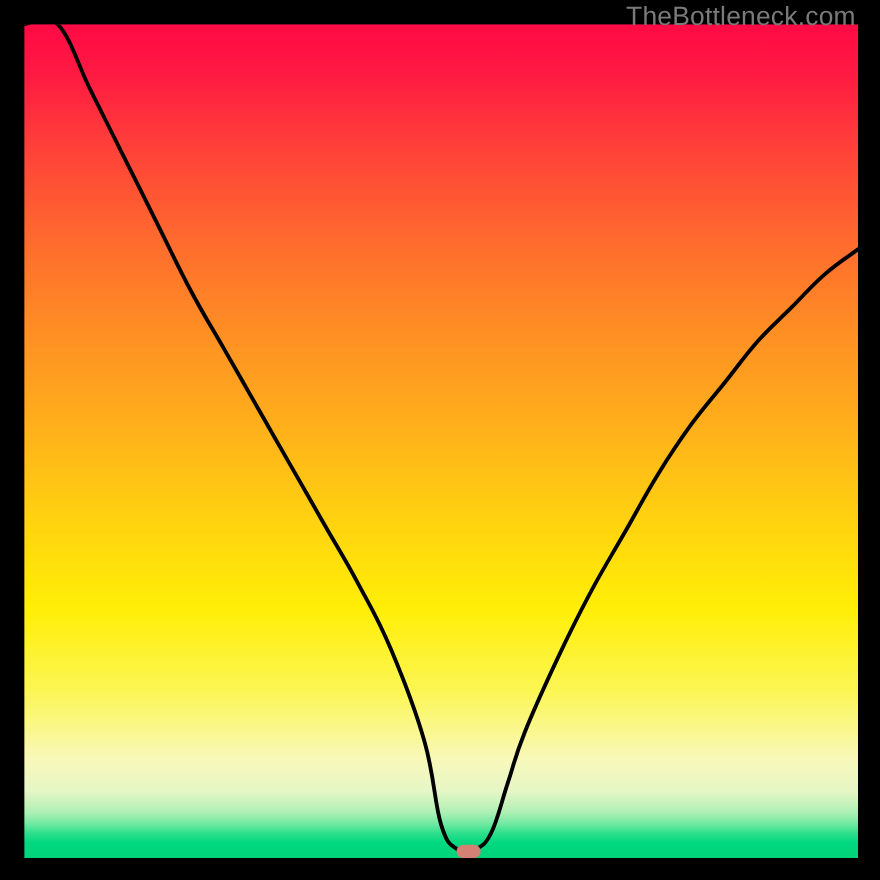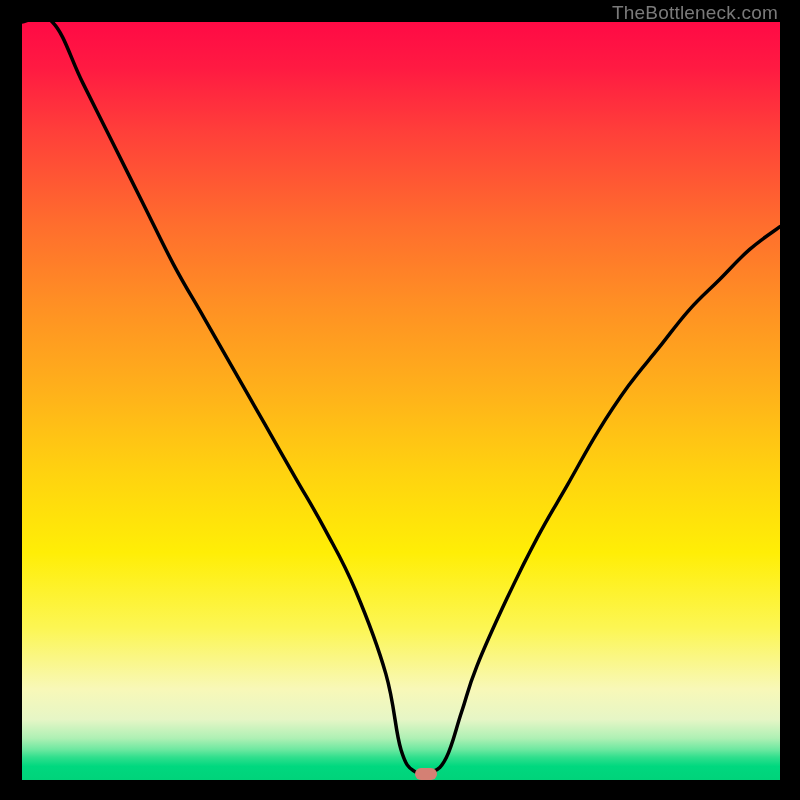--- a/index.html
+++ b/index.html
@@ -46,21 +46,21 @@
       #30df8d 97%,
       #00d87f 98.2%,
       #00d37a 100%
     );
   }
   .watermark {
     position: absolute;
     top: 2px;
     right: 22px;
     color: #7a7a7a;
-    font-size: 19px;
+    font-size: 24px;
     font-weight: 500;
     letter-spacing: 0.2px;
   }
   svg.curve {
     position: absolute;
     left: 0; top: 0;
     width: 758px;
     height: 758px;
     overflow: visible;
   }

